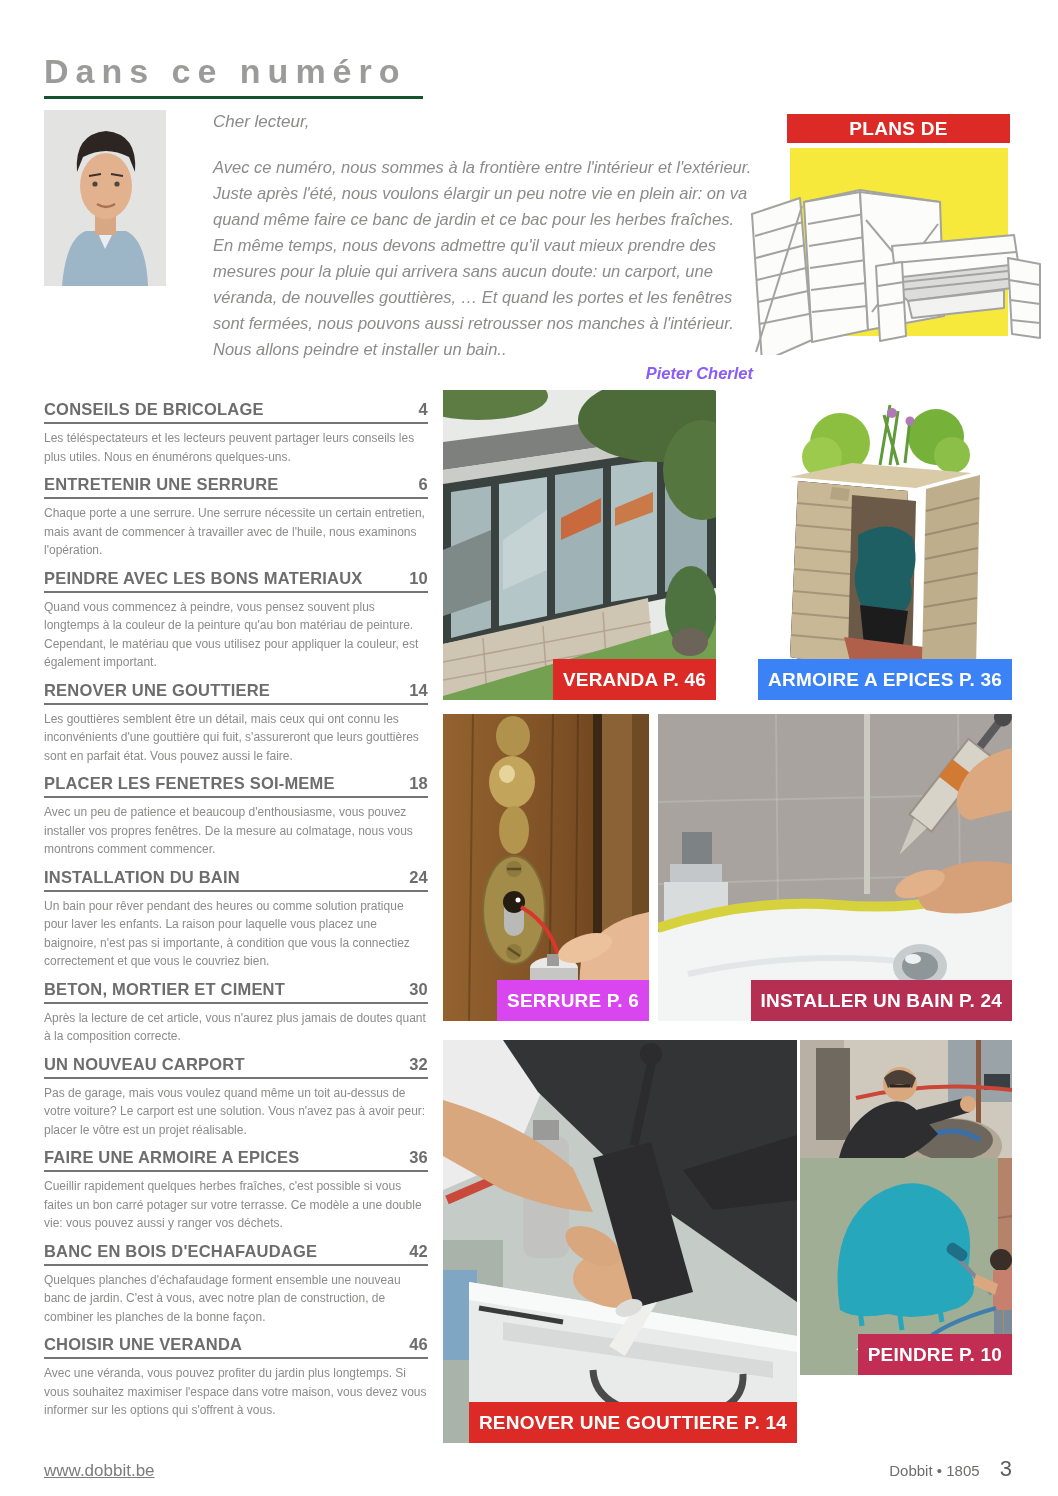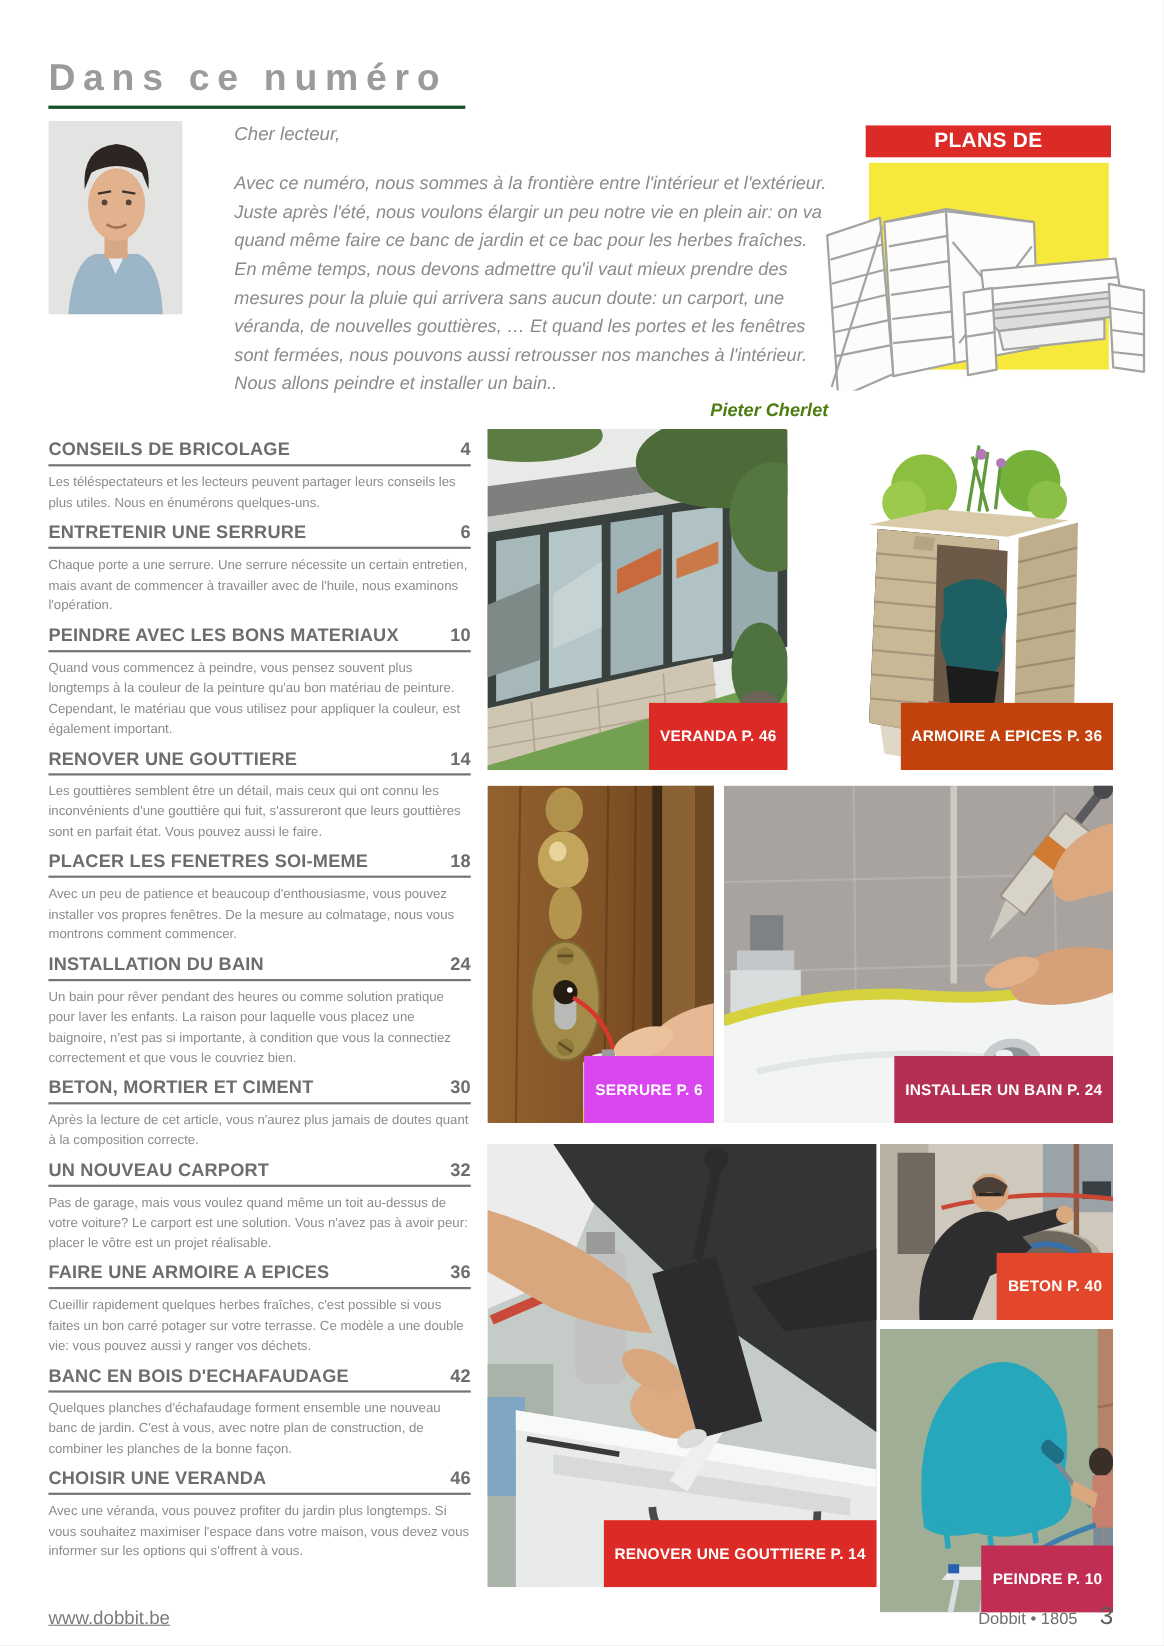--- a/index.html
+++ b/index.html
@@ -7,45 +7,45 @@
         font-family:"Liberation Sans",sans-serif;}
   
   .page-title{position:absolute;left:44px;top:52px;margin:0;font-size:34px;font-weight:bold;
               letter-spacing:7px;color:#9b9b9a;border-bottom:3px solid #14532d;padding:0 16px 5px 0;}
   
   .portrait{position:absolute;left:44px;top:110px;width:122px;height:176px;}
   .letter{position:absolute;left:213px;top:112px;width:540px;color:#8b8b8a;font-style:italic;}
   .letter p{margin:0;}
   .salutation{font-size:17px;margin-bottom:22px !important;}
   .letter-body{font-size:16.5px;line-height:26px;}
-  .signature{font-size:16.5px;font-weight:bold;text-align:right;color:#4d7c0f;margin-top:2px !important;}
+  .signature{font-size:16.5px;font-weight:bold;text-align:right;color:#8b5cf6;margin-top:2px !important;}
   
   .plans-banner{position:absolute;left:787px;top:114px;width:223px;height:29px;line-height:29px;
                 text-align:center;color:#fff;font-size:19px;font-weight:bold;letter-spacing:.3px;}
   .plans-art{position:absolute;left:742px;top:140px;width:300px;height:215px;}
   
   .toc{position:absolute;left:44px;top:400px;width:384px;}
   .toc-entry{margin-bottom:9px;}
   .toc-head{display:flex;justify-content:space-between;align-items:flex-start;
             border-bottom:2px solid #767575;padding-bottom:3px;margin-bottom:5px;}
   .toc-title,.toc-page{font-size:16.5px;font-weight:bold;color:#6e6d6d;letter-spacing:.2px;}
   .toc-desc{margin:0;font-size:12px;line-height:18.5px;color:#8b8b8a;}
   .toc-desc:empty{display:none;}
   
   figure{margin:0;position:absolute;overflow:hidden;}
   figure svg{display:block;width:100%;height:100%;}
-  .caption{position:absolute;right:0;bottom:0;height:29px;line-height:29px;padding:16px 10px;
-           color:#fff;font-size:14px;font-weight:bold;letter-spacing:.2px;white-space:nowrap;}
+  .caption{position:absolute;right:0;bottom:0;height:29px;line-height:29px;padding:6px 10px;
+           color:#fff;font-size:19px;font-weight:bold;letter-spacing:.2px;white-space:nowrap;}
   .ph-veranda{left:443px;top:390px;width:273px;height:310px;}
   .ph-armoire{left:740px;top:385px;width:272px;height:315px;background:#fff;}
   .ph-serrure{left:443px;top:714px;width:206px;height:307px;}
   .ph-bain{left:658px;top:714px;width:354px;height:307px;}
   .ph-gouttiere{left:443px;top:1040px;width:354px;height:403px;}
   .ph-beton{left:800px;top:1040px;width:212px;height:160px;}
-  .ph-peindre{left:800px;top:1208px;width:212px;height:258px;}
+  .ph-peindre{left:800px;top:1158px;width:212px;height:217px;}
   
   .footer{position:absolute;left:44px;right:46px;top:1456px;display:flex;justify-content:space-between;align-items:baseline;}
   .site-link{font-size:17px;color:#7c7c7b;text-decoration:underline;cursor:pointer;}
   .issue{color:#6e6e6d;font-size:15px;}
   .pagenum{font-size:22px;color:#5c5c5b;margin-left:16px;}
 </style>
 </head>
 <body>
 
 <div class="page">
@@ -271,21 +271,21 @@
         <line x1="186" y1="126" x2="239" y2="113"></line>
           <line x1="185" y1="150" x2="238" y2="138"></line>
         <line x1="185" y1="174" x2="238" y2="163"></line>
           <line x1="184" y1="198" x2="237" y2="188"></line>
         <line x1="184" y1="222" x2="237" y2="213"></line>
           <line x1="183" y1="246" x2="236" y2="238"></line>
       </g>
       <polygon points="92,102 110,104 108,116 90,114" fill="#b5a482"></polygon>
       <polygon points="60,272 150,288 146,315 64,300" fill="#c2b190" opacity="0.5"></polygon>
     </svg>
-    <figcaption class="caption" style="background-color: #c2410c;">ARMOIRE A EPICES P. 36</figcaption>
+    <figcaption class="caption" style="background-color: #3b82f6;">ARMOIRE A EPICES P. 36</figcaption>
   </figure>
 
   <figure class="ph-serrure">
     <svg viewBox="0 0 206 307" preserveAspectRatio="none">
       <defs>
         <linearGradient id="wood" x1="0" y1="0" x2="1" y2="0">
           <stop offset="0" stop-color="#93622f"></stop>
             <stop offset="0.6" stop-color="#7c4f25"></stop>
             <stop offset="1" stop-color="#5f3b1b"></stop>
         </linearGradient>

